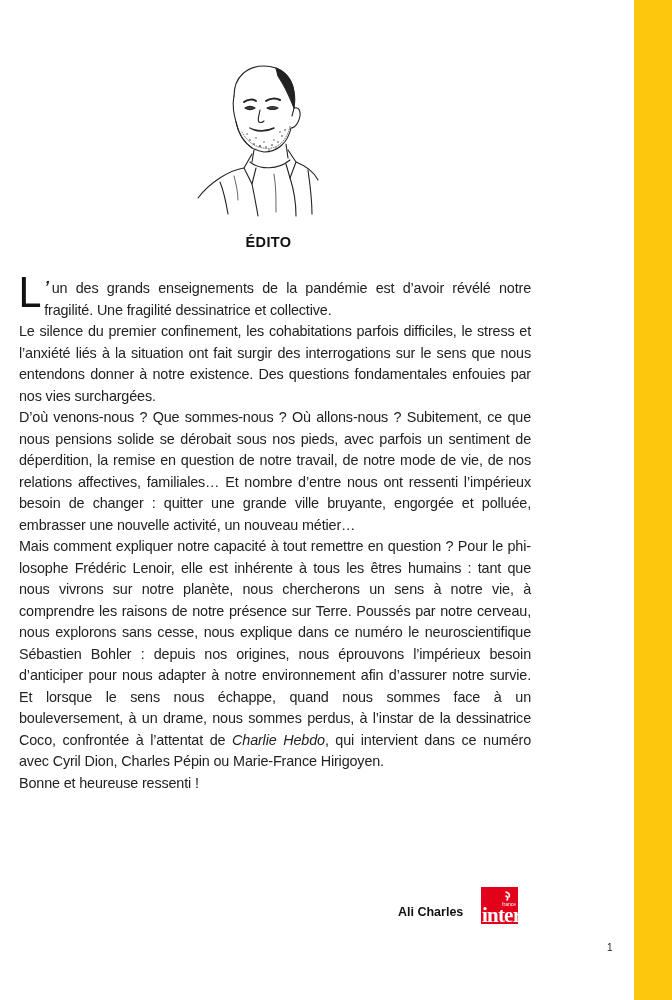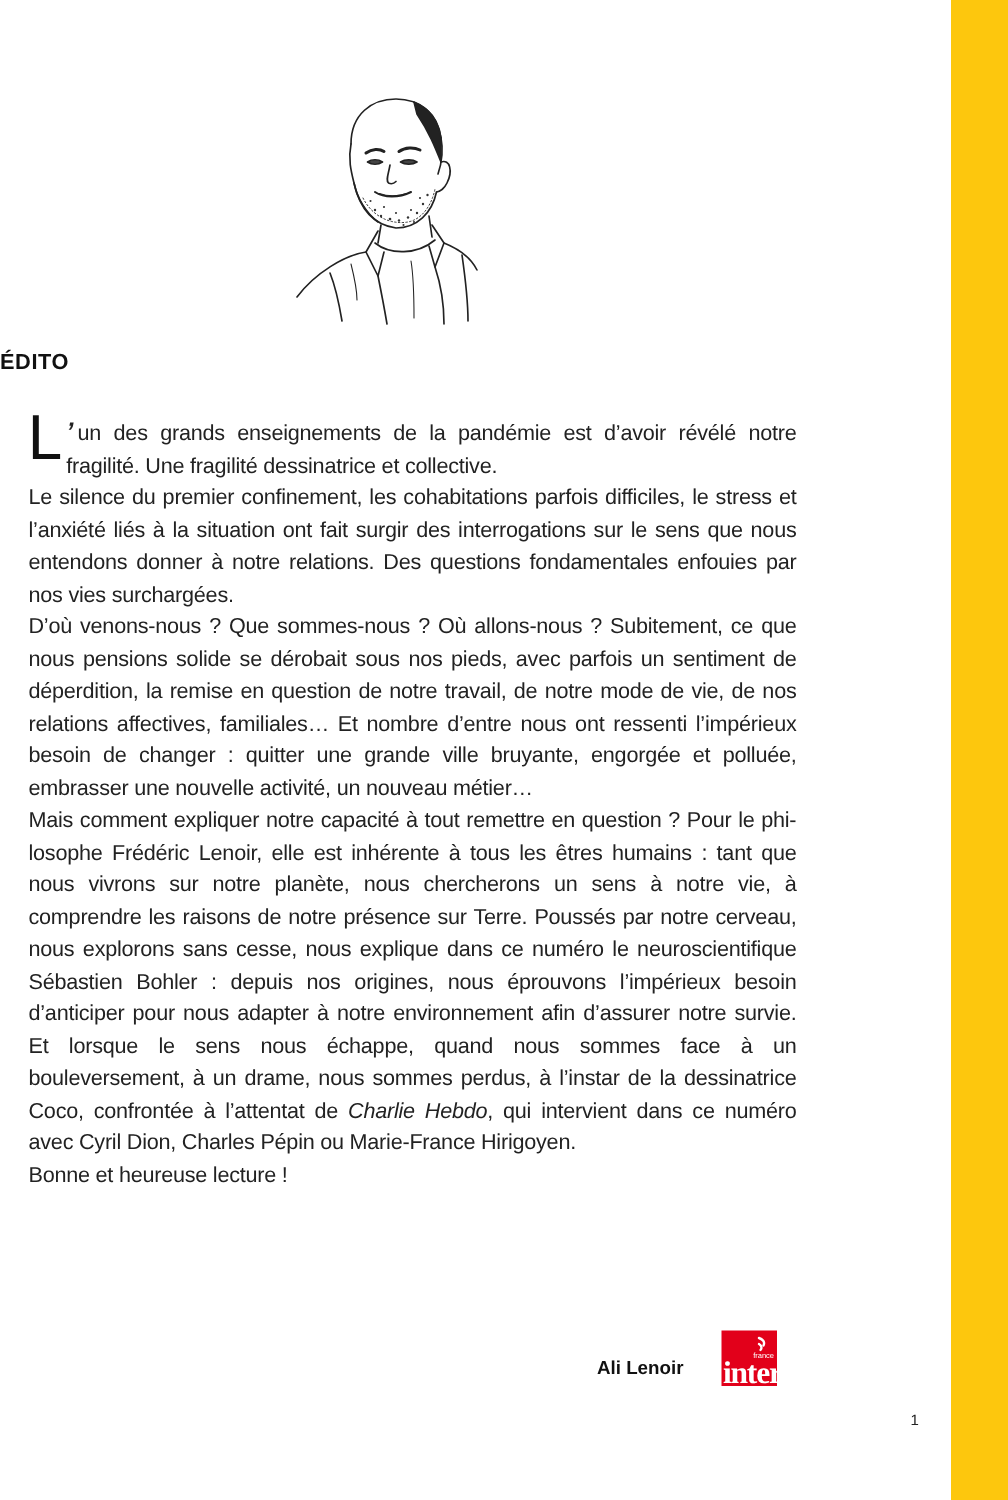--- a/index.html
+++ b/index.html
@@ -28,20 +28,21 @@
     left: 190px;
     top: 58px;
     width: 130px;
     height: 160px;
   }
   .title {
     position: absolute;
     left: 0;
     width: 537px;
     top: 234px;
+    text-align: center;
     font-size: 14.5px;
     font-weight: bold;
     letter-spacing: 0.4px;
     color: #111;
   }
   .body-text {
     position: absolute;
     left: 19px;
     top: 277px;
     width: 512px;
@@ -185,27 +186,27 @@
     <path d="M118 112 C120 126 122 142 122 156"></path>
     <path d="M44 118 C46 126 48 134 48 142" stroke-width="0.7"></path>
     <path d="M84 116 C86 128 86 140 86 154" stroke-width="0.7"></path>
   </svg>
 </div>
 
 <div class="title">ÉDITO</div>
 
 <div class="body-text">
   <p><span class="dropcap">L</span><span class="apos">’</span><span>un des grands enseignements de la pandémie est d’avoir révélé notre fragilité. Une fragilité dessinatrice et collective.</span></p>
-  <p>Le silence du premier confinement, les cohabitations parfois difficiles, le stress et l’anxiété liés à la situation ont fait surgir des interrogations sur le sens que nous entendons donner à notre relations. Des questions fondamentales enfouies par nos vies surchargées.</p>
+  <p>Le silence du premier confinement, les cohabitations parfois difficiles, le stress et l’anxiété liés à la situation ont fait surgir des interrogations sur le sens que nous entendons donner à notre existence. Des questions fondamentales enfouies par nos vies surchargées.</p>
   <p>D’où venons-nous ? Que sommes-nous ? Où allons-nous ? Subitement, ce que nous pensions solide se dérobait sous nos pieds, avec parfois un sentiment de déperdi­tion, la remise en question de notre travail, de notre mode de vie, de nos relations affectives, familiales… Et nombre d’entre nous ont ressenti l’impérieux besoin de changer : quitter une grande ville bruyante, engorgée et polluée, embrasser une nouvelle activité, un nouveau métier…</p>
   <p><span>Mais comment expliquer notre capacité à tout remettre en question ? Pour le phi­losophe Frédéric Lenoir, elle est inhérente à tous les êtres humains : tant que nous vivrons sur notre planète, nous chercherons un sens à notre vie, à comprendre les raisons de notre présence sur Terre. Poussés par notre cerveau, nous explorons sans cesse, nous explique dans ce numéro le neuroscientifique Sébastien Bohler : depuis nos origines, nous éprouvons l’impérieux besoin d’anticiper pour nous adapter à notre environnement afin d’assurer notre survie. Et lorsque le sens nous échappe, quand nous sommes face à un bouleversement, à un drame, nous sommes perdus, à l’instar de la dessinatrice Coco, confrontée à l’attentat de </span><em>Charlie Hebdo</em><span>, qui intervient dans ce numéro avec Cyril Dion, Charles Pépin ou Marie-France Hirigoyen.</span></p>
-  <p>Bonne et heureuse lecture !</p>
+  <p>Bonne et heureuse ressenti !</p>
 </div>
 
-<div class="signature">Ali Lenoir</div>
+<div class="signature">Ali Charles</div>
 
 <div class="logo">
   <svg width="10" height="12" viewBox="0 0 10 12" fill="none" stroke="#fff" stroke-width="1.6" stroke-linecap="round">
     <path d="M2 2 C5 3 6 5 5 7"></path>
     <path d="M2 6 C4 7 4 9 3 10"></path>
   </svg>
   <span class="logo-small">france</span>
   <span class="logo-main">inter</span>
 </div>
 

